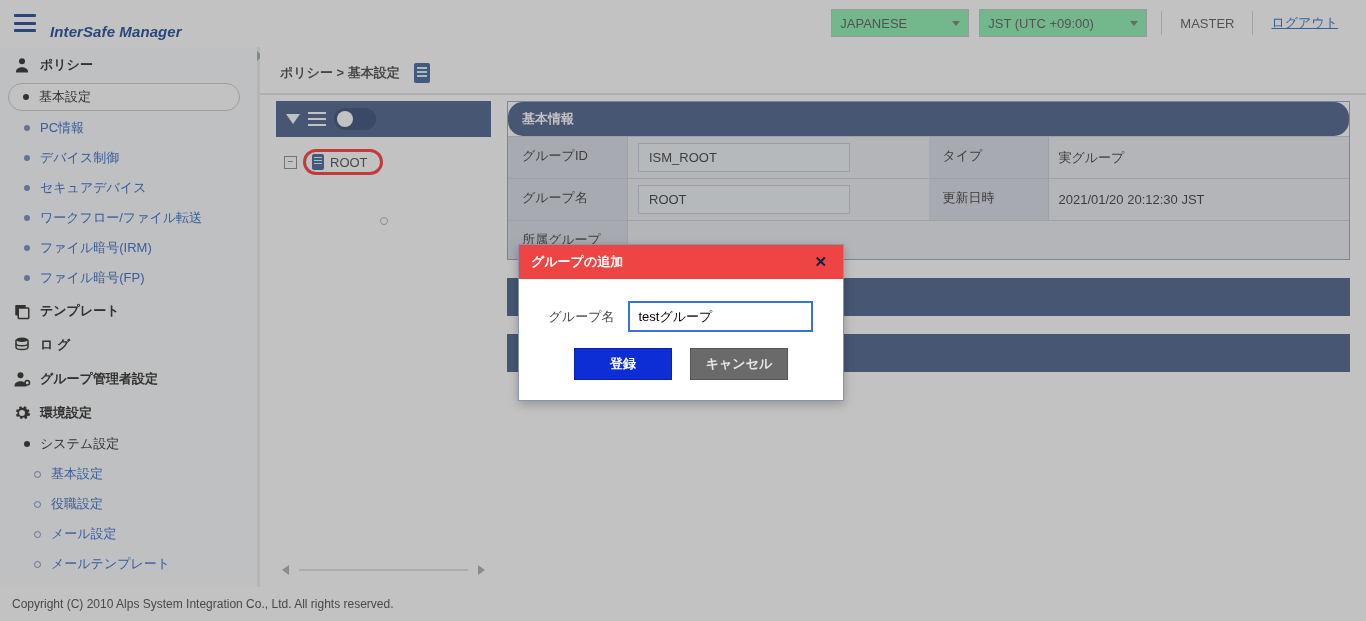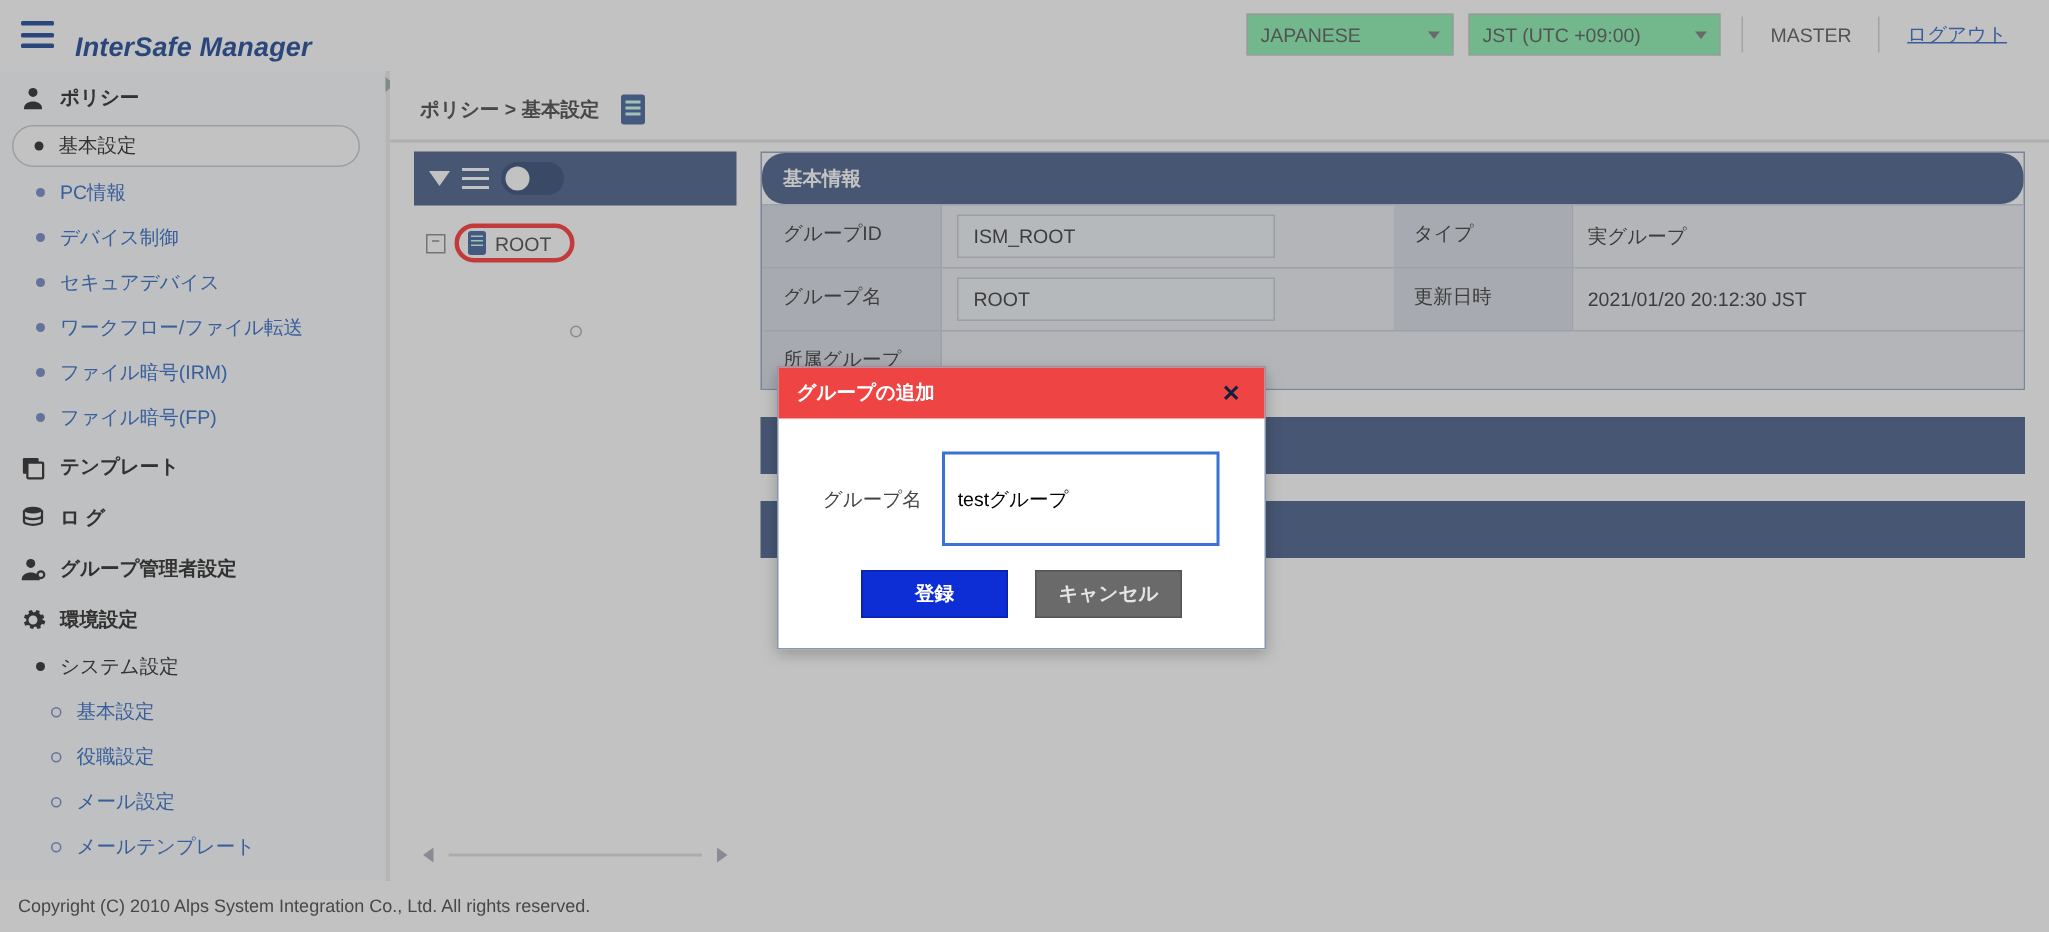--- a/index.html
+++ b/index.html
@@ -17,21 +17,21 @@
     --highlight:#ff3030;
     --blue-btn:#0d2ed4;
     --overlay:rgba(80,80,80,0.35);
   }
   html,body{margin:0;padding:0;font-family:"Meiryo","Hiragino Kaku Gothic Pro",Arial,sans-serif;font-size:13px;color:var(--text);height:100%;background:#fff;}
   .app{display:flex;flex-direction:column;height:621px;width:1366px;position:relative;overflow:hidden;border:0;}
   
   .topbar{display:flex;align-items:center;height:46px;padding:0 14px;border-bottom:1px solid transparent;}
   .hamburger{width:22px;height:18px;display:flex;flex-direction:column;justify-content:space-between;cursor:pointer;margin-right:14px;}
   .hamburger span{display:block;height:3px;background:var(--brand);border-radius:1px;}
-  .logo{color:var(--brand);font-weight:800;font-style:italic;font-size:18px;letter-spacing:.1px;margin-top:16px;}
+  .logo{color:var(--brand);font-weight:800;font-style:italic;font-size:15px;letter-spacing:.1px;margin-top:16px;}
   .topbar-spacer{flex:1;}
   .sel{display:flex;align-items:center;justify-content:space-between;border:1px solid #c2c2c2;background:#86efac;height:26px;padding:0 8px;color:#555;min-width:150px;margin-right:10px;cursor:pointer;}
   .sel.small{min-width:120px;}
   .sel .caret{border-left:4px solid transparent;border-right:4px solid transparent;border-top:5px solid #777;}
   .toplink{color:#555;padding:0 14px;}
   .toplink.logout a{color:var(--link);text-decoration:underline;cursor:pointer;}
   .vsep{width:1px;height:24px;background:#d0d0d0;margin:0 4px;}
   
   .body{display:flex;flex:1;min-height:0;justify-content:center;}
   .sidebar{width:260px;flex:0 0 260px;background:#fbfcfd;overflow:auto;position:relative;}
@@ -88,21 +88,21 @@
   .footer{padding:10px 12px;color:#444;font-size:12px;border-top:0;}
 
   
   .overlay{position:absolute;inset:0;background:var(--overlay);z-index:5;}
   .main, .topbar, .sidebar, .footer{position:relative;z-index:1;}
   .modal{position:absolute;z-index:10;left:518px;top:244px;width:324px;background:#fff;border:1px solid #8795ae;box-shadow:0 3px 10px rgba(0,0,0,.25);}
   .modalhead{background:#ef4444;color:#fff;display:flex;align-items:center;justify-content:space-between;padding:8px 12px;font-weight:600;font-size:13px;}
   .modalhead .x{color:#102040;font-weight:900;font-size:15px;cursor:pointer;padding:0 4px;}
   .modalbody{padding:22px 24px 12px;display:flex;align-items:center;gap:14px;justify-content:center;}
   .modalbody label{color:#444;}
-  .modalbody input{border:2px solid #3a73d6;padding:22px 8px;width:165px;font-size:13px;outline:none;}
+  .modalbody input{border:2px solid #3a73d6;padding:6px 8px;width:165px;font-size:13px;outline:none;}
   .modalbtns{display:flex;justify-content:center;gap:18px;padding:4px 0 20px;}
   .btn{min-width:96px;height:30px;display:inline-flex;align-items:center;justify-content:center;font-size:13px;font-weight:700;border:1px solid #999;cursor:pointer;}
   .btn.primary{background:var(--blue-btn);color:#fff;border-color:#0920a8;}
   .btn.secondary{background:#6a6a6a;color:#e5e5e5;border-color:#555;}
 
   .open-circle{width:7px;height:7px;border:1px solid #6e86c5;border-radius:50%;margin-right:10px;box-sizing:border-box;flex:0 0 7px;}
 </style>
 </head>
 <body>
 

